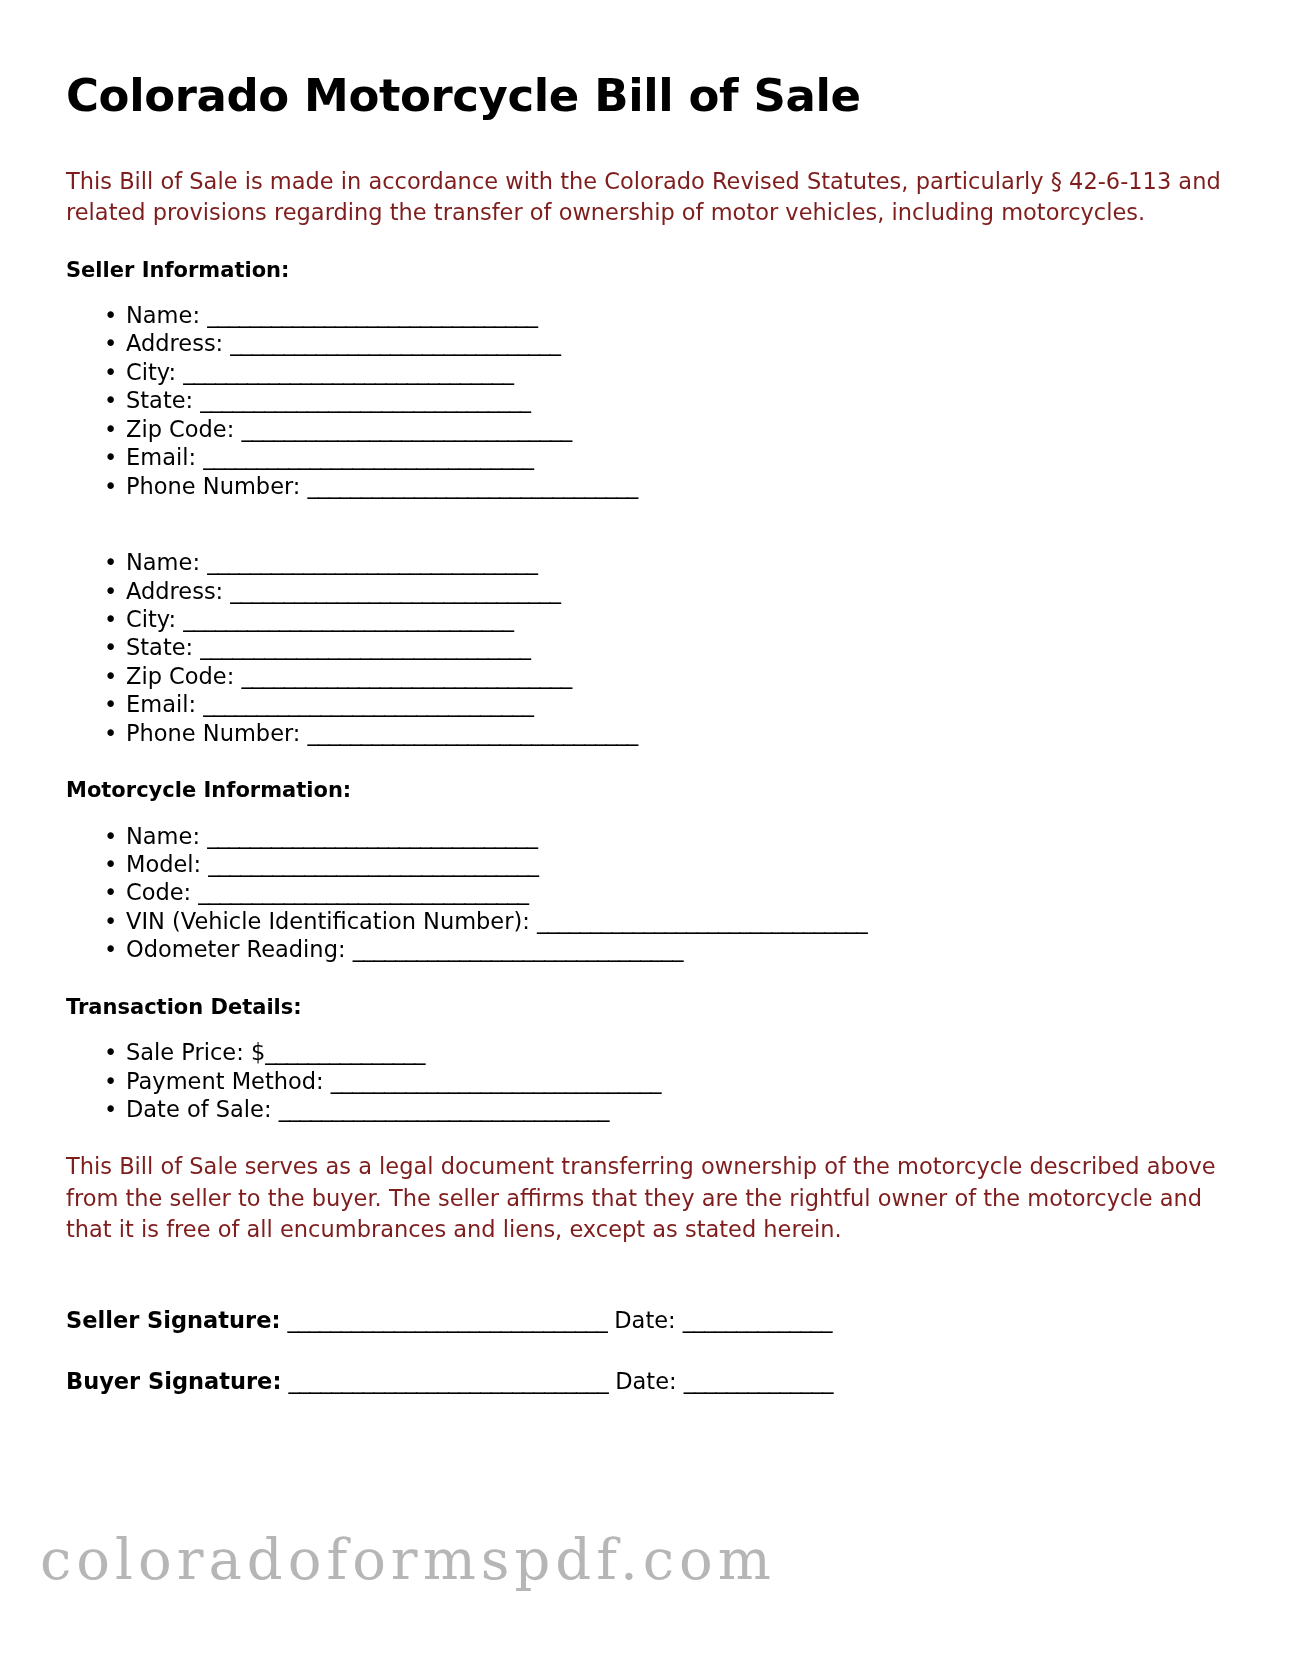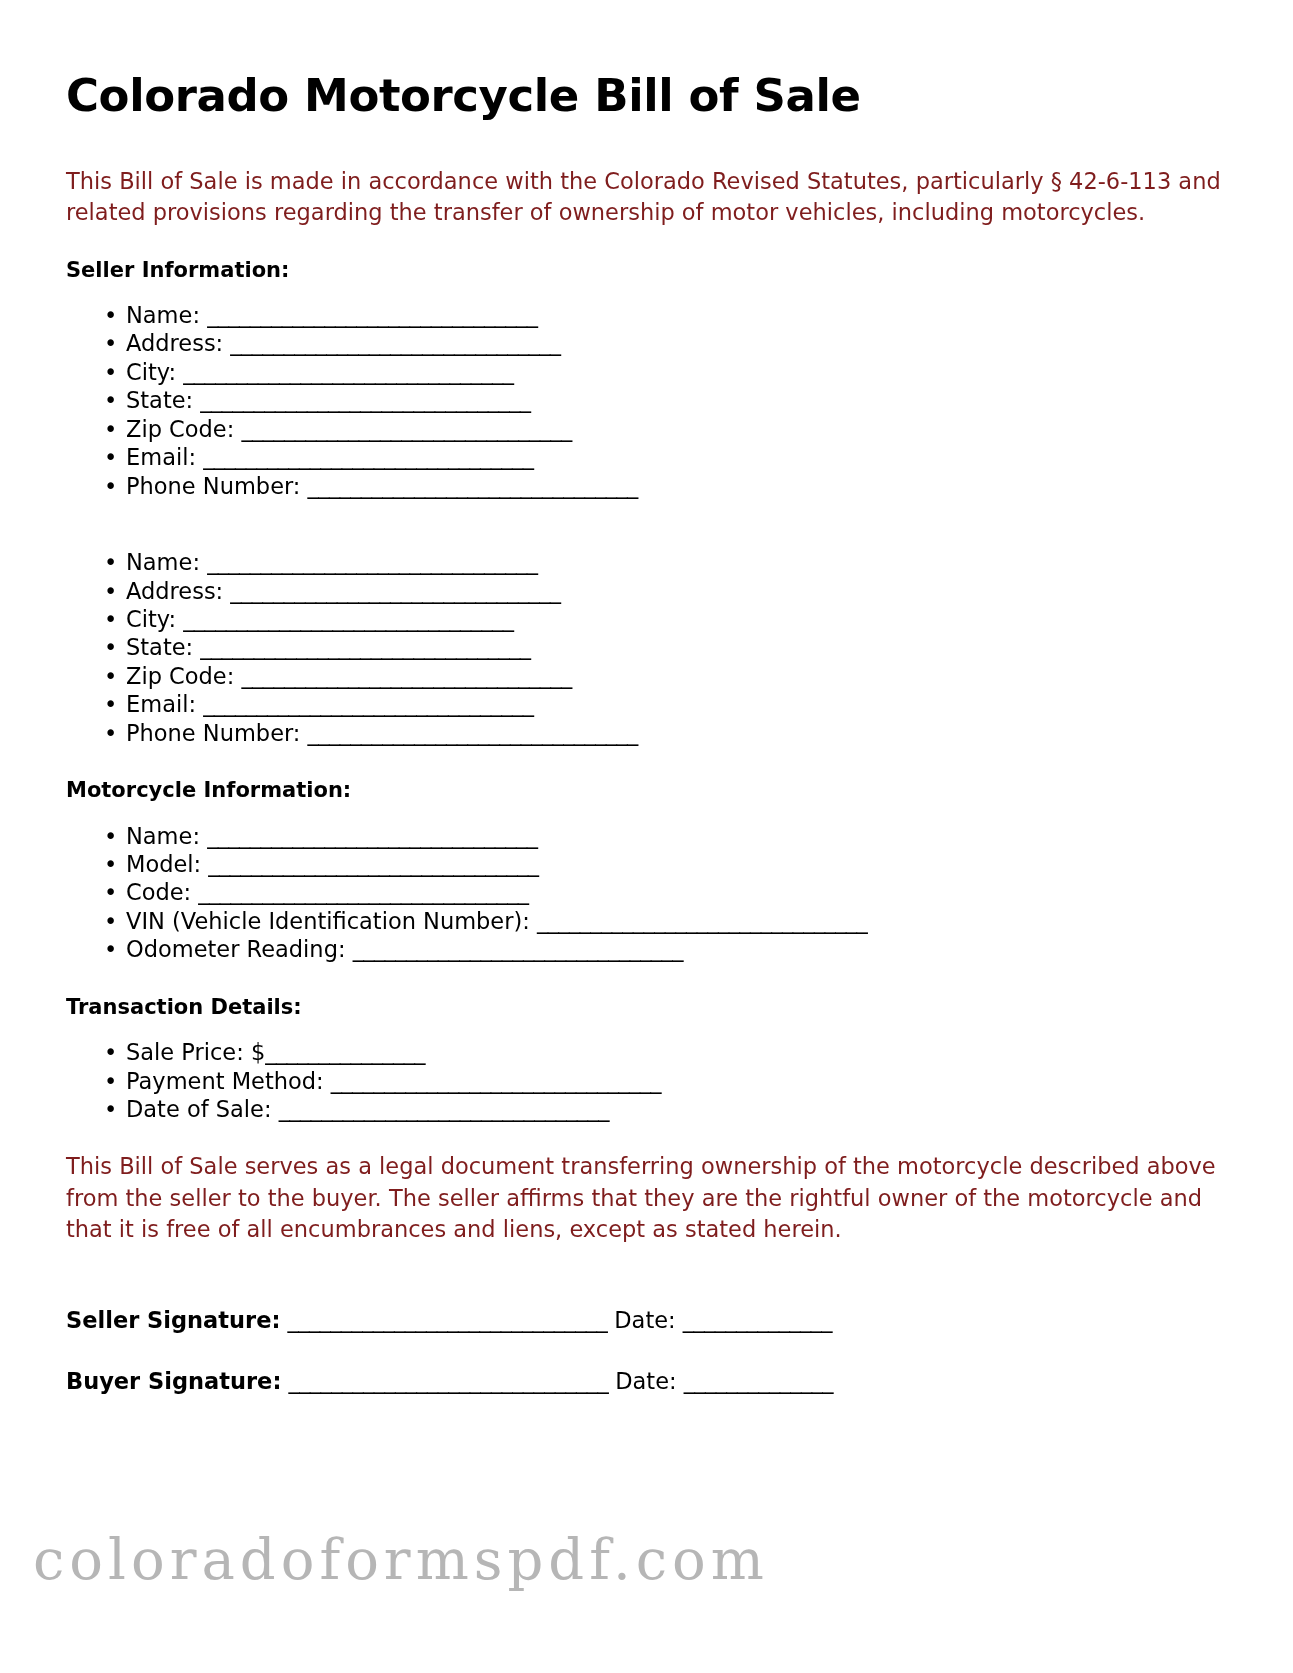--- a/index.html
+++ b/index.html
@@ -98,21 +98,21 @@
     font-weight: bold;
     text-align: right;
   }
   .sig-row .date-label {
     font-weight: normal;
   }
   .sig-gap { height: 32px; }
 
   .watermark {
     position: absolute;
-    left: 33px;
+    left: 40px;
     bottom: 14px;
     font-size: 56px;
     letter-spacing: 5px;
     color: #8a8a8a;
     opacity: 0.62;
     font-family: "DejaVu Serif", "Liberation Serif", serif;
     white-space: nowrap;
     pointer-events: none;
     user-select: none;
   }

